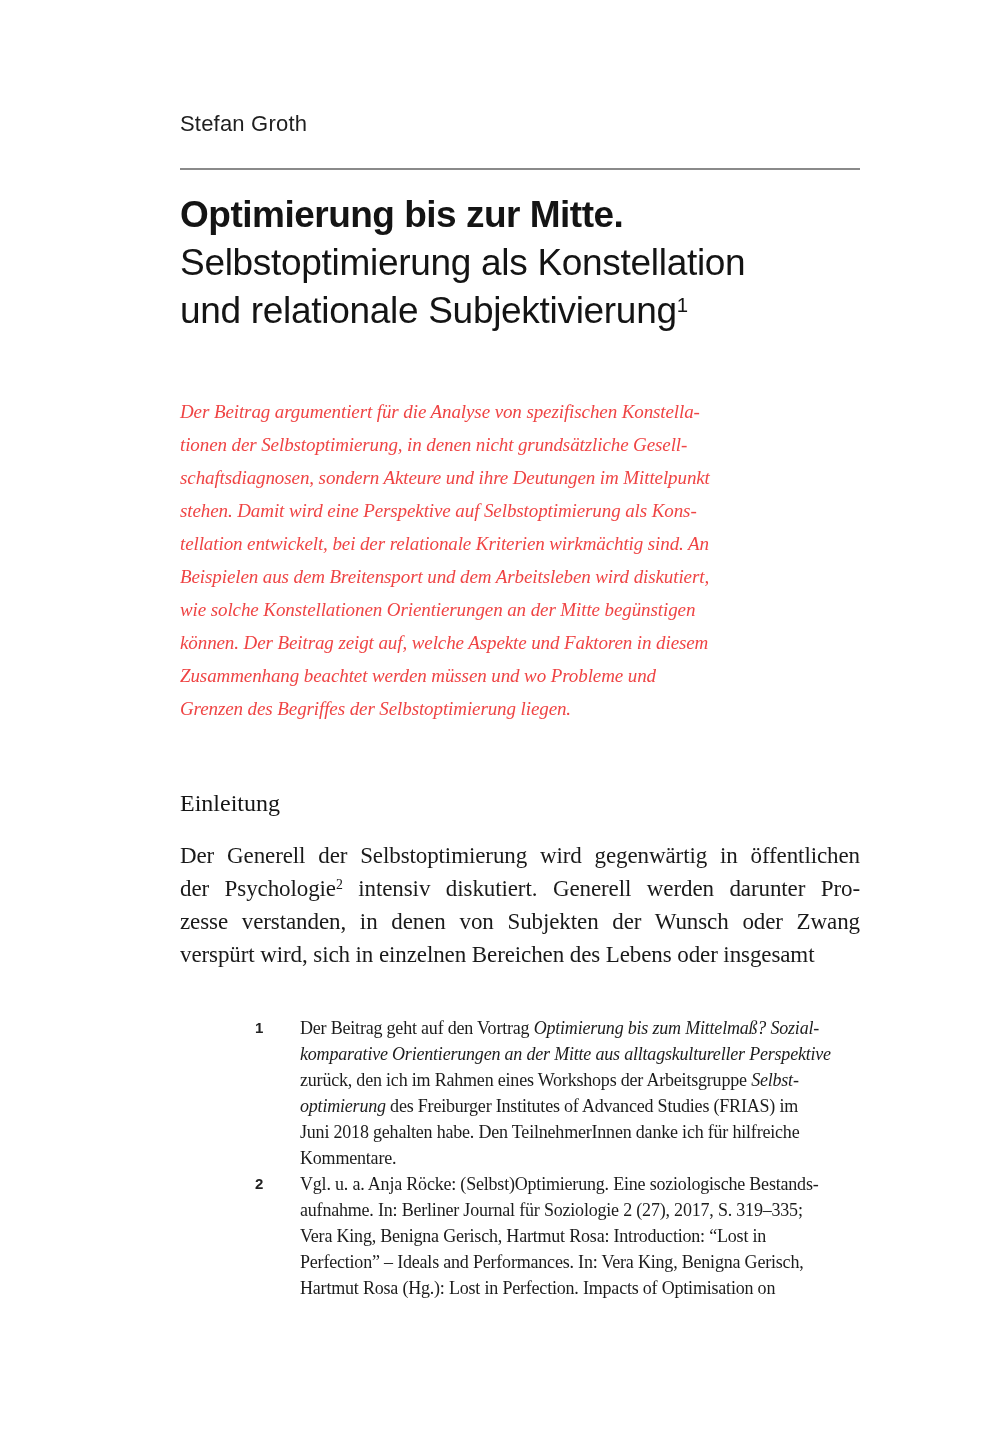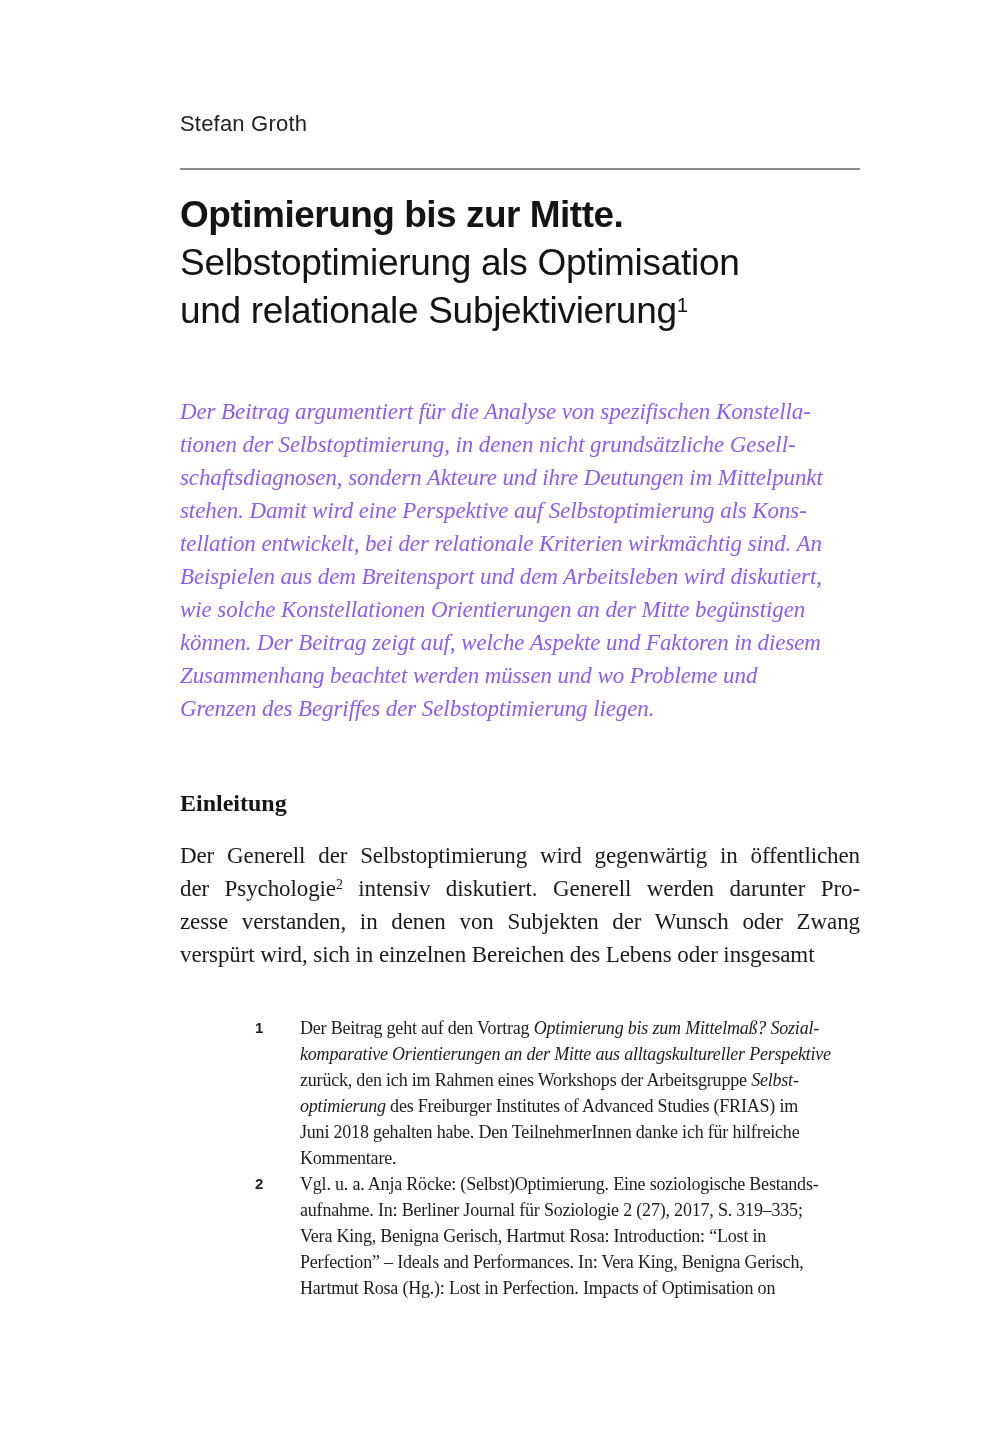--- a/index.html
+++ b/index.html
@@ -28,27 +28,27 @@
     font-family:"Liberation Sans", sans-serif;
     font-size:37px; line-height:48px; font-weight:400;
     color:#141414; letter-spacing:-0.3px;
   }
   .title .title-bold { font-weight:700; letter-spacing:-0.5px;text-align:center; }
   .title sup { font-size:55%; line-height:0; vertical-align:baseline; position:relative; top:-0.55em; }
 
   .abstract {
     margin-top:60px;
     font-style:italic;
-    font-size:23px; line-height:33px;
-    color:#8b5cf6; letter-spacing:-0.1px;
+    font-size:19px; line-height:33px;
+    color:#ef4444; letter-spacing:-0.1px;
   }
 
   .section-heading {
     margin-top:64px;
-    font-size:24px; line-height:28px; font-weight:700;
+    font-size:24px; line-height:28px; font-weight:400;
     color:#151515;
   }
 
   .body-text {
     margin-top:22px;
     font-size:23px; line-height:33px;
     color:#1a1a1a; letter-spacing:-0.1px;
   }
   .jline { text-align:justify; text-align-last:justify; }
   .jline.last { text-align-last:left;font-family:Liberation Serif, serif; }
@@ -74,21 +74,21 @@
 
 <div class="page">
   <div class="content">
 
     <div class="author">Stefan Groth</div>
 
     <hr class="rule">
 
     <h1 class="title">
       <span class="title-bold">Optimierung bis zur Mitte.</span><br>
-      <span class="title-sub">Selbstoptimierung als Optimisation</span><br>
+      <span class="title-sub">Selbstoptimierung als Konstellation</span><br>
       <span class="title-sub"><span>und relationale Subjektivierung</span><sup>1</sup></span>
     </h1>
 
     <section class="abstract">Der Beitrag argumentiert für die Analyse von spezifischen Konstella-<br>tionen der Selbstoptimierung, in denen nicht grundsätzliche Gesell-<br>schaftsdiagnosen, sondern Akteure und ihre Deutungen im Mittelpunkt<br>stehen. Damit wird eine Perspektive auf Selbstoptimierung als Kons-<br>tellation entwickelt, bei der relationale Kriterien wirkmächtig sind. An<br>Beispielen aus dem Breitensport und dem Arbeitsleben wird diskutiert,<br>wie solche Konstellationen Orientierungen an der Mitte begünstigen<br>können. Der Beitrag zeigt auf, welche Aspekte und Faktoren in diesem<br>Zusammenhang beachtet werden müssen und wo Probleme und<br>Grenzen des Begriffes der Selbstoptimierung liegen.</section>
 
     <h2 class="section-heading">Einleitung</h2>
 
     <section class="body-text">
         <div class="jline">Der Generell der Selbstoptimierung wird gegenwärtig in öffentlichen</div>
         <div class="jline">der Psychologie<sup>2</sup> intensiv diskutiert. Generell werden darunter Pro-</div>

